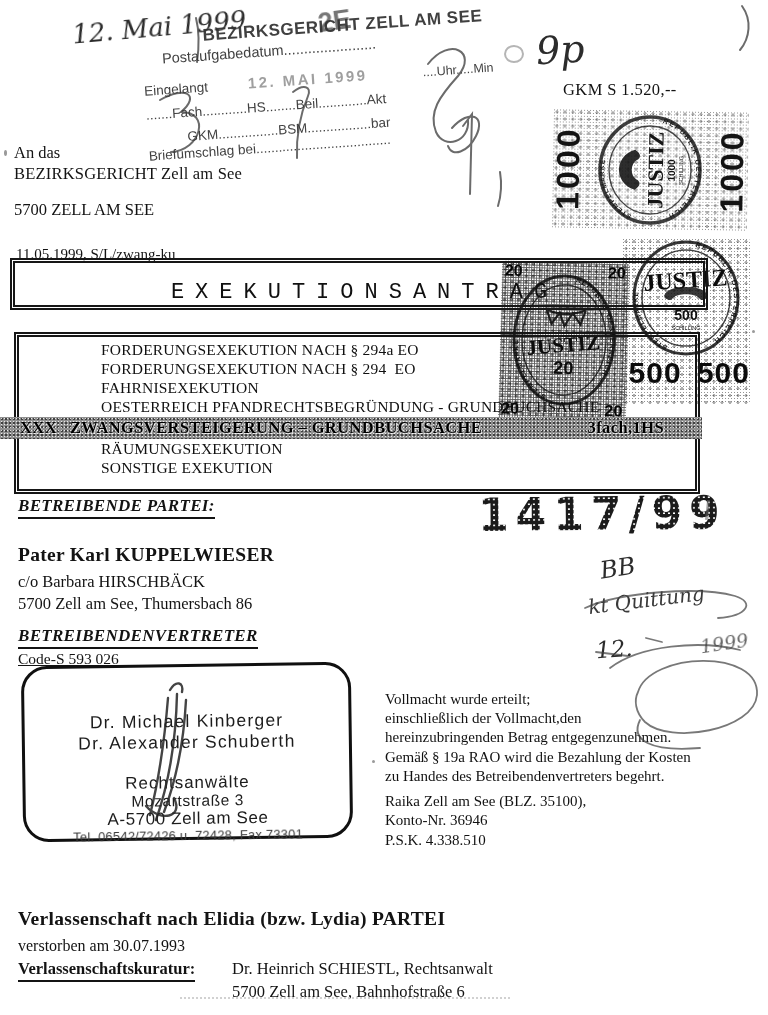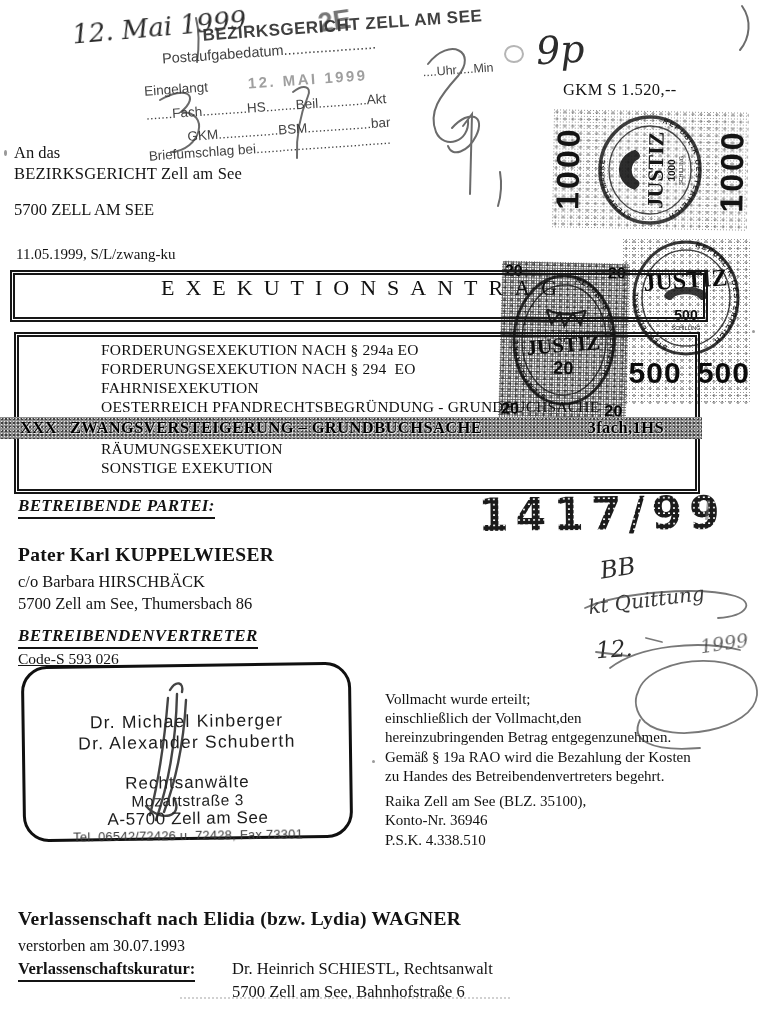--- a/index.html
+++ b/index.html
@@ -38,22 +38,22 @@
   .stamp20{left:500px;top:262px;width:128px;height:158px;transform:rotate(1.5deg);border-radius:4px;}
   .stamp20 .corner{position:absolute;font-family:"Liberation Sans",sans-serif;font-weight:bold;
                    font-size:16px;color:#060606;}
   .stamp500{left:622px;top:238px;width:128px;height:166px;border-radius:4px;}
   .fivehundred{position:absolute;left:0;top:118px;width:128px;text-align:right;
                font-family:"Liberation Sans",sans-serif;font-weight:bold;font-size:30px;
                letter-spacing:1px;word-spacing:6px;color:#0c0c0c;}
   .gkmamt{left:563px;top:80px;font-size:16.5px;letter-spacing:.4px;}
 
   
-  .titlebox{left:10px;top:270px;width:688px;height:42px;border:5px double #161616;
-            display:flex;align-items:flex-start;justify-content:center;background:transparent;}
+  .titlebox{left:10px;top:258px;width:688px;height:42px;border:5px double #161616;
+            display:flex;align-items:flex-end;justify-content:center;background:transparent;font-family:Liberation Mono, monospace;}
   .titletxt{font-size:22px;letter-spacing:11px;padding-left:11px;color:#101010;}
   .listbox{left:14px;top:332px;width:676px;height:152px;border:5px double #161616;}
   .box-item{position:absolute;left:82px;font-size:15.5px;letter-spacing:.2px;white-space:pre;color:#101010;}
   .selband{position:absolute;left:-19px;top:80px;width:702px;height:22px;background:#8f8f8f;
            background-image:radial-gradient(rgba(255,255,255,.8) .7px,transparent .9px),
                             radial-gradient(rgba(0,0,0,.55) .8px,transparent 1px);
            background-size:3px 3px,4px 4px;display:flex;align-items:center;
            font-weight:bold;font-size:16.5px;letter-spacing:.4px;color:#000;
            text-shadow:0 0 2px #fff,1px 1px 0 rgba(255,255,255,.6);}
   .selband .pfx{margin-left:20px;}
@@ -240,21 +240,21 @@
   </div>
   <div class="abs bank">
     <div>Raika Zell am See (BLZ. 35100),</div>
     <div>Konto-Nr. 36946</div>
     <div>P.S.K. 4.338.510</div>
   </div>
 
   <div class="abs hw" style="left:596px;top:636px;font-size:23px;transform:rotate(-4deg);">12.</div>
   <div class="abs hw smudge" style="left:700px;top:632px;font-size:19px;transform:rotate(-8deg);color:#444;">1999</div>
 
-  <div class="abs pname" style="left:18px;top:908px;">Verlassenschaft nach Elidia (bzw. Lydia) WAGNER</div>
+  <div class="abs pname" style="left:18px;top:908px;">Verlassenschaft nach Elidia (bzw. Lydia) PARTEI</div>
   <div class="abs pline" style="left:18px;top:937px;font-size:16px;">verstorben am 30.07.1993</div>
   <div class="abs klabel" style="left:18px;top:959px;">Verlassenschaftskuratur:</div>
   <div class="abs pline" style="left:232px;top:959px;">Dr. Heinrich SCHIESTL, Rechtsanwalt</div>
   <div class="abs pline" style="left:232px;top:982px;">5700 Zell am See, Bahnhofstraße 6</div>
 
   <div class="abs speckline"></div>
   <div class="dot" style="left:4px;top:150px;width:3px;height:6px;"></div>
   <div class="dot" style="left:752px;top:330px;width:3px;height:3px;"></div>
   <div class="dot" style="left:372px;top:760px;width:3px;height:3px;"></div>
 

